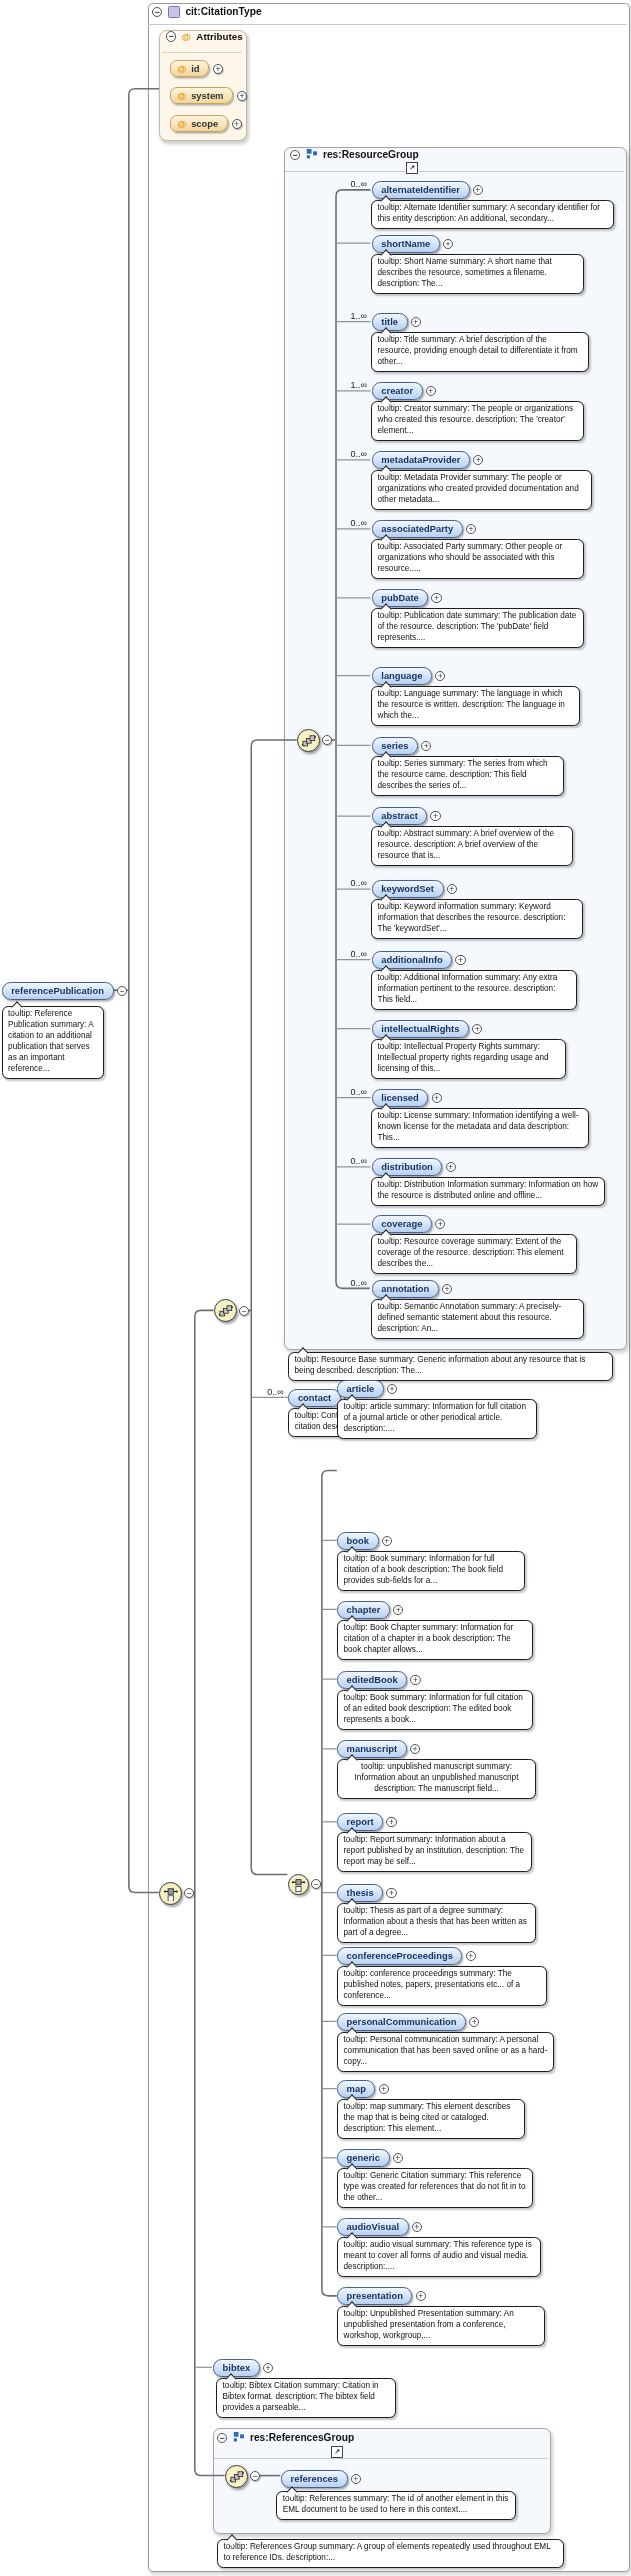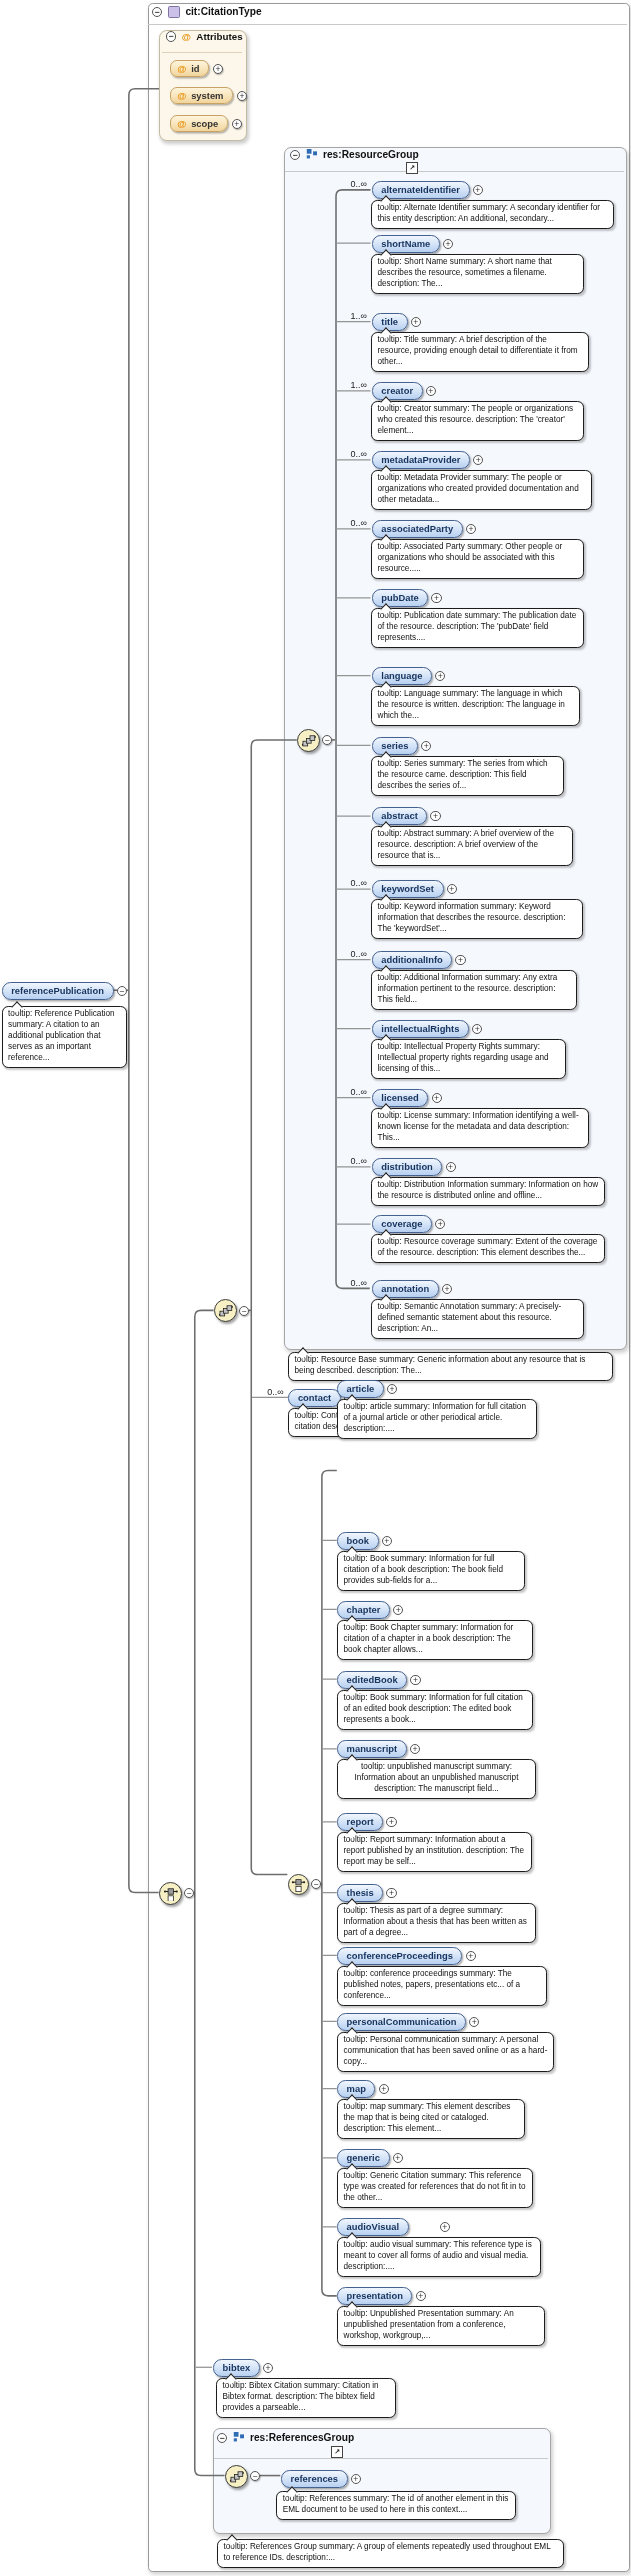--- a/index.html
+++ b/index.html
@@ -196,21 +196,21 @@
         <rect x="11.5" y="3.5" width="6" height="6" fill="#c4c4c4" stroke="#222"></rect>
       </svg>
   </div>
   <div class="mini-toggle" style="left:250px;top:2471px;">−</div>
 
   <div class="list l-refpub" style="left:1.6px;">
 
       <div class="row" style="top: 982px;">
         <span class="pill">referencePublication</span>
         <span class="toggle">−</span>
-        <div class="tooltip" style="width: 125px;"><span class="notch"></span><span>tooltip: Reference Publication summary: A citation to an additional publication that serves as an important reference...</span></div>
+        <div class="tooltip" style="width: 102px;"><span class="notch"></span><span>tooltip: Reference Publication summary: A citation to an additional publication that serves as an important reference...</span></div>
       </div>
     </div>
 
   <div class="list l-rg" style="left:333px;">
 
       <div class="row" style="top: 181px;">
         <span class="card">0..∞</span>
         <span class="pill">alternateIdentifier</span>
         <span class="toggle">+</span>
         <div class="tooltip" style="width: 243px;"><span class="notch"></span><span>tooltip: Alternate Identifier summary: A secondary identifier for this entity description: An additional, secondary...</span></div>
@@ -311,21 +311,21 @@
         <span class="card">0..∞</span>
         <span class="pill">distribution</span>
         <span class="toggle">+</span>
         <div class="tooltip" style="width: 234px;"><span class="notch"></span><span>tooltip: Distribution Information summary: Information on how the resource is distributed online and offline...</span></div>
       </div>
 
       <div class="row" style="top: 1215px;">
         <span class="card"></span>
         <span class="pill">coverage</span>
         <span class="toggle">+</span>
-        <div class="tooltip" style="width: 234px;"><span class="notch"></span><span>tooltip: Resource coverage summary: Extent of the coverage of the resource. description: This element describes the...</span></div>
+        <div class="tooltip" style="width: 206px;"><span class="notch"></span><span>tooltip: Resource coverage summary: Extent of the coverage of the resource. description: This element describes the...</span></div>
       </div>
 
       <div class="row" style="top: 1280px;">
         <span class="card">0..∞</span>
         <span class="pill">annotation</span>
         <span class="toggle">+</span>
         <div class="tooltip" style="width: 213px;"><span class="notch"></span><span>tooltip: Semantic Annotation summary: A precisely-defined semantic statement about this resource. description: An...</span></div>
       </div>
     </div>
 
@@ -404,21 +404,21 @@
         <span class="toggle">+</span>
         <div class="tooltip" style="width: 188px;"><span class="notch"></span><span>tooltip: map summary: This element describes the map that is being cited or cataloged. description: This element...</span></div>
       </div>
 
       <div class="row" style="top: 2149px;">
         <span class="pill">generic</span>
         <span class="toggle">+</span>
         <div class="tooltip" style="width: 196px;"><span class="notch"></span><span>tooltip: Generic Citation summary: This reference type was created for references that do not fit in to the other...</span></div>
       </div>
 
-      <div class="row" style="top: 2218px; gap: 28px;">
+      <div class="row" style="top: 2218px;">
         <span class="pill">audioVisual</span>
         <span class="toggle">+</span>
         <div class="tooltip" style="width: 204px;"><span class="notch"></span><span>tooltip: audio visual summary: This reference type is meant to cover all forms of audio and visual media. description:....</span></div>
       </div>
 
       <div class="row" style="top: 2287px;">
         <span class="pill">presentation</span>
         <span class="toggle">+</span>
         <div class="tooltip" style="width: 208px;"><span class="notch"></span><span>tooltip: Unpublished Presentation summary: An unpublished presentation from a conference, workshop, workgroup,...</span></div>
       </div>

